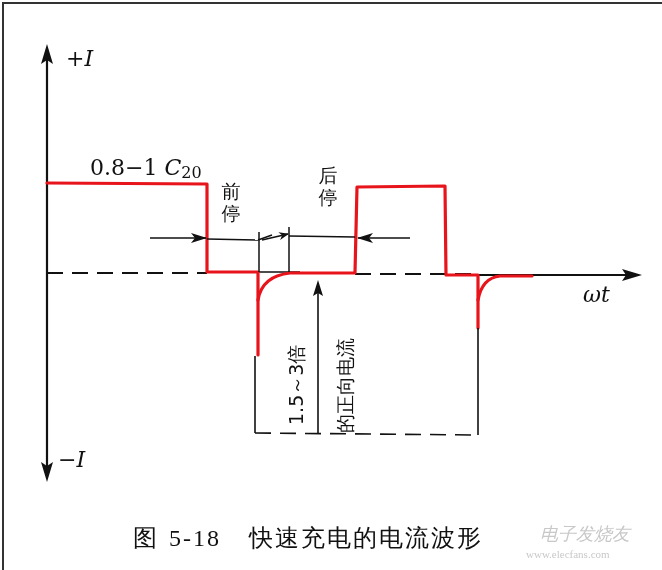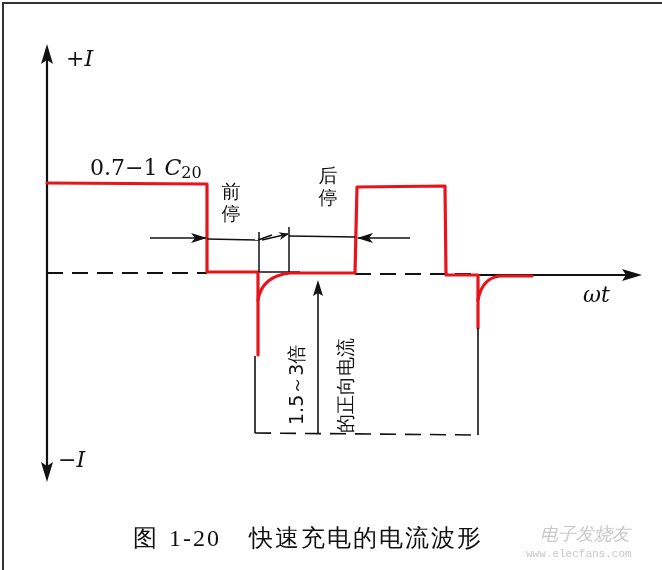--- a/index.html
+++ b/index.html
@@ -5,21 +5,21 @@
   html, body { margin: 0; padding: 0; background: #ffffff; }
   body { width: 662px; height: 570px; position: relative; overflow: hidden; font-family: "DejaVu Serif", "Liberation Serif", serif; }
   .frame { position: absolute; left: 2px; top: 2px; width: 670px; height: 580px; border-top: 2px solid #333333; border-left: 2px solid #333333; box-sizing: border-box; }
   svg { position: absolute; left: 0; top: 0; }
   .lbl { position: absolute; color: #111111; white-space: nowrap; }
   .italic { font-style: italic; }
   .caption { position: absolute; left: 133px; top: 522px; font-size: 24px; color: #111111; letter-spacing: 2px; font-family: "DejaVu Sans", "Liberation Sans", sans-serif; }
   .caption .num { font-family: "Liberation Serif", "DejaVu Serif", serif; margin: 0 28px 0 10px; }
   .vert-rot { position: absolute; transform: rotate(-90deg); transform-origin: left top; font-size: 19px; white-space: nowrap; color:#111; font-family: "DejaVu Sans", "Liberation Sans", sans-serif; }
   .stack { position: absolute; font-size: 19px; line-height: 22px; width: 22px; text-align: center; font-family: "DejaVu Sans", "Liberation Sans", sans-serif; color: #111; }
-  .wm { position: absolute; color: #c8c8c8; font-family: Liberation Mono, monospace; }
+  .wm { position: absolute; color: #c8c8c8; font-family: Liberation Serif, serif; }
 </style>
 </head>
 <body>
 
 <div class="frame"></div>
 
 <svg width="662" height="570" viewBox="0 0 662 570">
   <defs>
     <marker id="ah" markerWidth="10" markerHeight="10" refX="9" refY="5" orient="auto" markerUnits="userSpaceOnUse">
       <path d="M0,1 L10,5 L0,9 L3,5 Z" fill="#111"></path>
@@ -77,34 +77,34 @@
     <line x1="289" y1="236" x2="355" y2="237"></line>
     <line x1="410" y1="238" x2="358" y2="238" marker-end="url(#ahBig)"></line>
   </g>
 </svg>
 
 <div class="lbl italic" style="left:66px; top:46px; font-size:22px;">+I</div>
 <div class="lbl italic" style="left:58px; top:447px; font-size:22px;">−I</div>
 <div class="lbl italic" style="left:583px; top:282px; font-size:22px;">ωt</div>
 
 <div class="lbl" style="left:90px; top:155px; font-size:22px;">
-  <span>0.7−1 </span><span class="italic">C</span><span style="font-size:16px; vertical-align:-3px;margin-top:29px;">20</span>
+  <span>0.8−1 </span><span class="italic">C</span><span style="font-size:16px; vertical-align:-3px;margin-top:29px;">20</span>
 </div>
 
 <div class="stack" style="left:220px; top:180px;">
   <div>前</div>
   <div>停</div>
 </div>
 
 <div class="stack" style="left:317px; top:164px;">
   <div>后</div>
   <div>停</div>
 </div>
 
 <div class="vert-rot" style="left:284px; top:425px;">1.5～3倍</div>
 <div class="vert-rot" style="left:333px; top:433px;">的正向电流</div>
 
 <div class="caption">
-  <span>图</span><span class="num">1-20</span><span>快速充电的电流波形</span>
+  <span>图</span><span class="num">5-18</span><span>快速充电的电流波形</span>
 </div>
 
 <div class="wm" style="left:540px; top:522px; font-size:18px; font-style:italic;">电子发烧友</div>
 <div class="wm" style="left:526px; top:548px; font-size:11px;">www.elecfans.com</div>
 
 </body></html>

